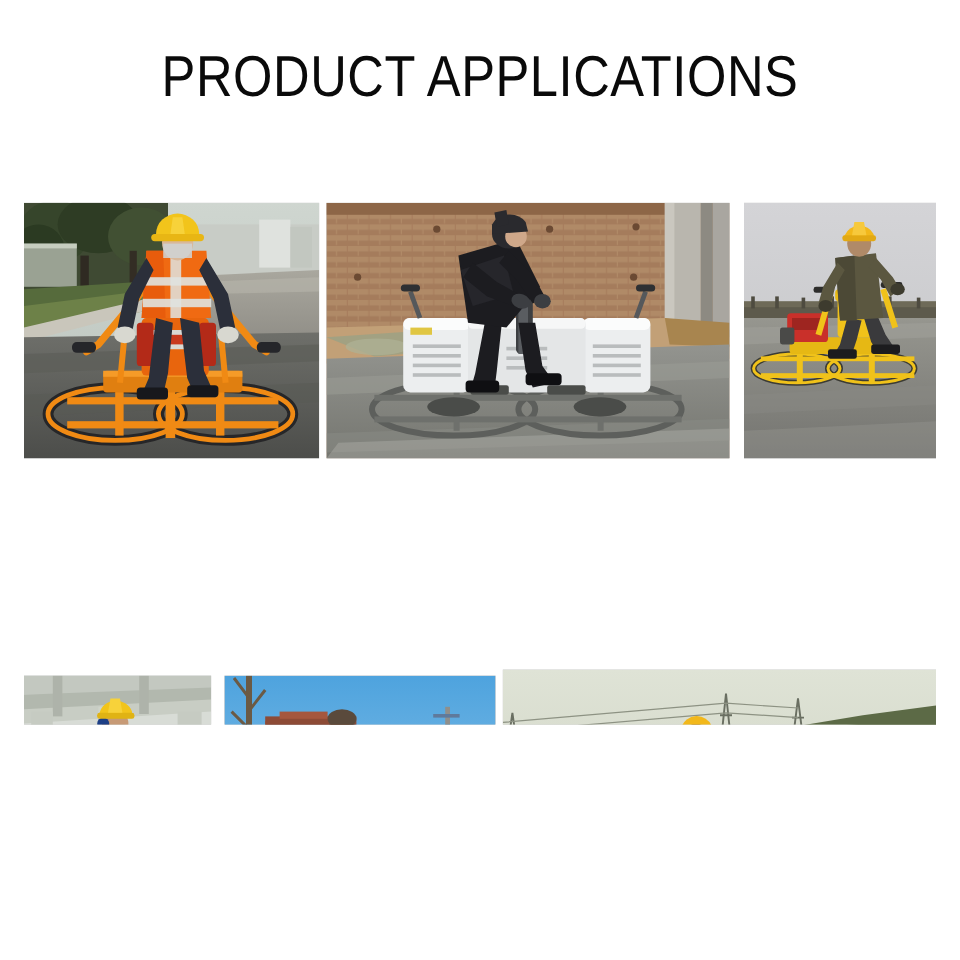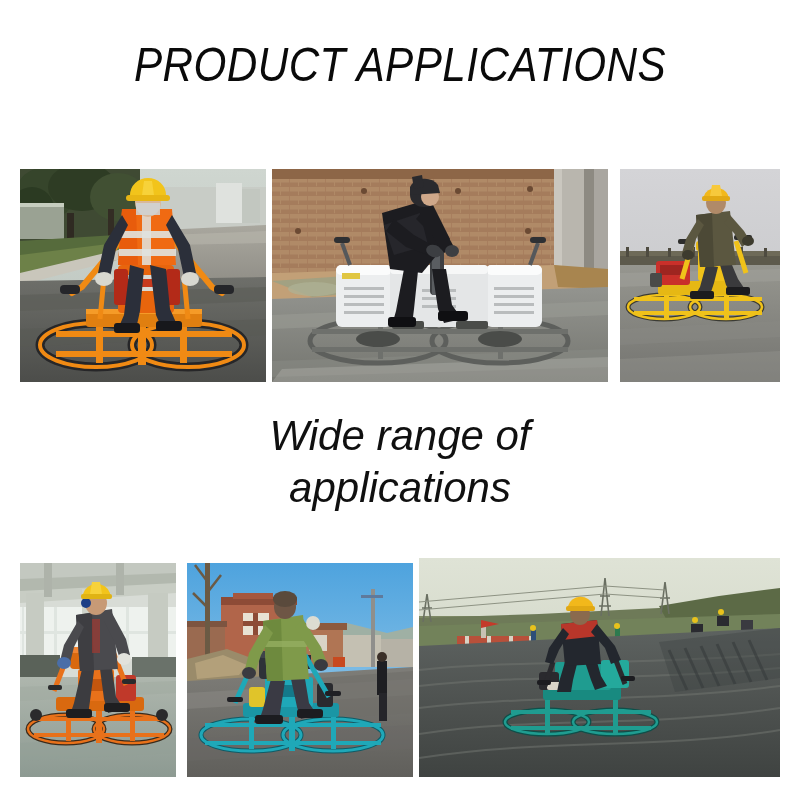--- a/index.html
+++ b/index.html
@@ -7,24 +7,23 @@
     margin: 0;
     padding: 0;
     background: #ffffff;
   }
   body {
     font-family: "Liberation Sans", sans-serif;
   }
   #page {
     position: relative;
     width: 800px;
-    height: 800px;
+    height: 604px;
     background: #ffffff;
     overflow: hidden;
-    font-style: italic;
   }
 
   
   .page-title {
     position: absolute;
     left: 0;
     top: 36px;
     width: 800px;
     text-align: center;
     font-family: "Liberation Sans Narrow", "Liberation Sans", sans-serif;
@@ -382,24 +381,20 @@
 
         <ellipse cx="96" cy="34" rx="10" ry="11" fill="#b08a68"></ellipse>
 
         <path d="M84 27 A13 12 0 0 1 108 26 L108 30 L84 30 Z" fill="#f2b81b"></path>
         <rect x="82" y="27" width="28" height="5" rx="2" fill="#e2a914"></rect>
         <path d="M92 16 L100 16 L102 27 L90 27 Z" fill="#f7c93c"></path>
       </g>
     </svg>
   </div>
 
-  <div class="caption">
-    <span class="line">Wide range of</span>
-    <span class="line">applications</span>
-  </div>
 
   <div class="photo" id="photo-4">
     <svg viewBox="0 0 156 214" preserveAspectRatio="none">
       <defs>
         <linearGradient id="p4floor" x1="0" y1="0" x2="0" y2="1">
           <stop offset="0" stop-color="#aeb6ad"></stop>
           <stop offset="1" stop-color="#8d9a92"></stop>
         </linearGradient>
       </defs>
       <rect x="0" y="0" width="156" height="214" fill="#d8dcd6"></rect>

